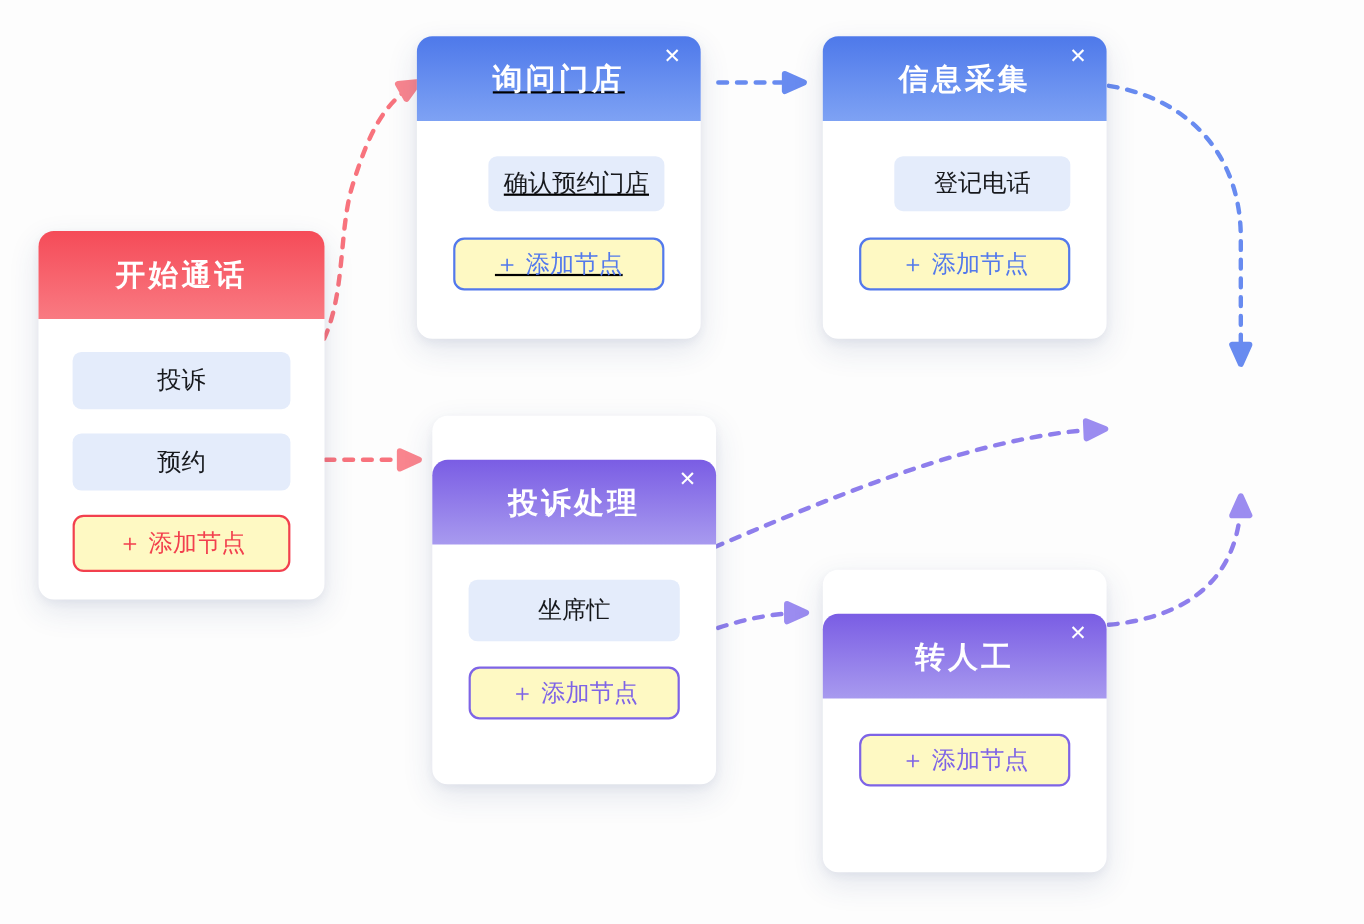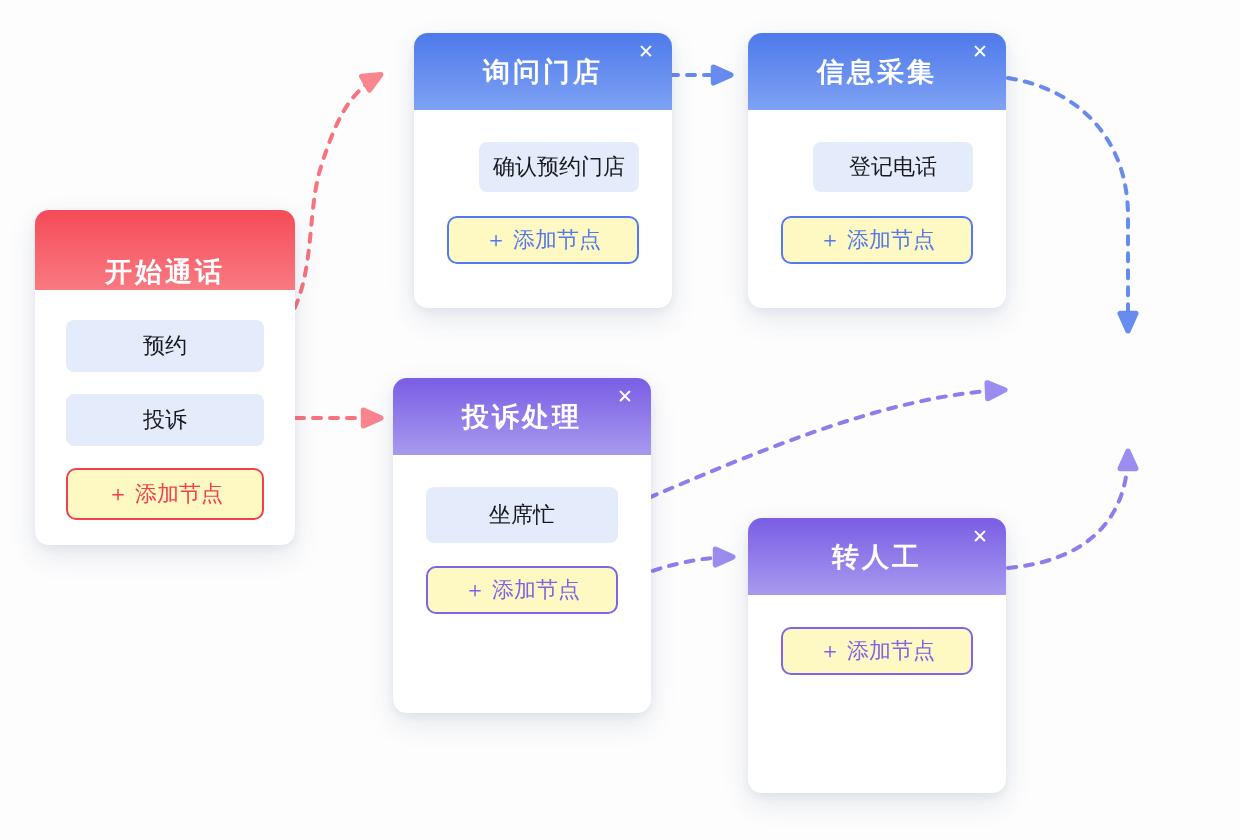--- a/index.html
+++ b/index.html
@@ -4,23 +4,23 @@
 <style>
   html,body{margin:0;padding:0;background:#FDFDFD;}
   body{font-family:"Liberation Sans","DejaVu Sans",sans-serif;}
   .canvas{position:relative;width:1240px;height:840px;background:#FDFDFD;overflow:hidden;}
   .edges{position:absolute;inset:0;width:1240px;height:840px;pointer-events:none;}
 
   .card{position:absolute;background:#FFFFFF;border-radius:14px;
         box-shadow:0 10px 28px rgba(45,65,120,.12),0 3px 8px rgba(45,65,120,.06);}
   .card-header{position:relative;display:flex;align-items:center;justify-content:center;
         border-radius:14px 14px 0 0;color:#fff;font-size:27px;font-weight:700;letter-spacing:3px;}
-  .hdr-red{background:linear-gradient(180deg,#F54B58 0%,#F97A82 100%);align-items:flex-end;}
+  .hdr-red{background:linear-gradient(180deg,#F54B58 0%,#F97A82 100%);}
   .hdr-blue{background:linear-gradient(180deg,#4E79EA 0%,#7EA2F4 100%);}
-  .hdr-purple{background:linear-gradient(180deg,#7A5DE4 0%,#A89AEF 100%);}
+  .hdr-purple{background:linear-gradient(180deg,#7A5DE4 0%,#A89AEF 100%);margin-top:40px;}
   .close-btn{position:absolute;top:5px;right:14px;color:#fff;font-size:19px;font-weight:400;
         line-height:1;cursor:pointer;background:none;border:none;padding:4px;}
   .card-body{display:flex;flex-direction:column;}
   .pill{background:#E4ECFB;border-radius:8px;display:flex;align-items:center;justify-content:center;
         font-size:22px;color:#17191D;}
   .add-btn{background:#fef9c3;border:2px solid;border-radius:10px;display:flex;align-items:center;
         justify-content:center;font-size:22px;cursor:pointer;}
   .add-red{border-color:#F2404E;color:#F2404E;}
   .add-blue{border-color:#5379EC;color:#5379EC;}
   .add-purple{border-color:#7E64E6;color:#7E64E6;}
@@ -31,21 +31,21 @@
   .card-start .card-body{padding:30px 31px 0;gap:22px;}
   .card-start .pill,.card-start .add-btn{height:52px;}
 
   
   .card-std{width:258px;height:275px;}
   .card-std .card-header{height:77px;}
   .card-std .card-body{padding:32px 33px 0;gap:24px;}
   .card-std .pill{height:50px;margin-left:32px;}
   .card-std .add-btn{height:48px;}
 
-  .card-askstore{left:414px;top:33px;}
+  .card-askstore{left:379px;top:33px;text-decoration:underline;}
   .card-collect{left:748px;top:33px;}
   .card-complaint{left:393px;top:378px;width:258px;height:335px;}
   .card-complaint .card-header{height:77px;}
   .card-complaint .card-body{padding:32px 33px 0;gap:23px;}
   .card-complaint .pill{height:56px;}
   .card-complaint .add-btn{height:48px;}
   .card-human{left:748px;top:518px;}
 
   .card-end{position:absolute;left:1020px;top:345px;width:218px;height:90px;background:#98A3BA;
         border-radius:12px;display:flex;align-items:center;justify-content:center;color:#fff;
@@ -82,22 +82,22 @@
     <circle cx="262" cy="418" r="7" fill="#F23B4B"></circle>
     <circle cx="618" cy="511" r="7" fill="#7560E6"></circle>
     <circle cx="621" cy="583" r="7" fill="#7560E6"></circle>
   </svg>
 
   <div class="card card-start">
     <div class="card-header hdr-red">
       <span>开始通话</span>
     </div>
     <div class="card-body">
+      <div class="pill">投诉</div>
       <div class="pill">预约</div>
-      <div class="pill">投诉</div>
       <button class="add-btn add-red">＋ 添加节点</button>
     </div>
   </div>
 
   <div class="card card-std card-askstore">
     <div class="card-header hdr-blue">
       <span>询问门店</span>
       <button class="close-btn">✕</button>
     </div>
     <div class="card-body">

